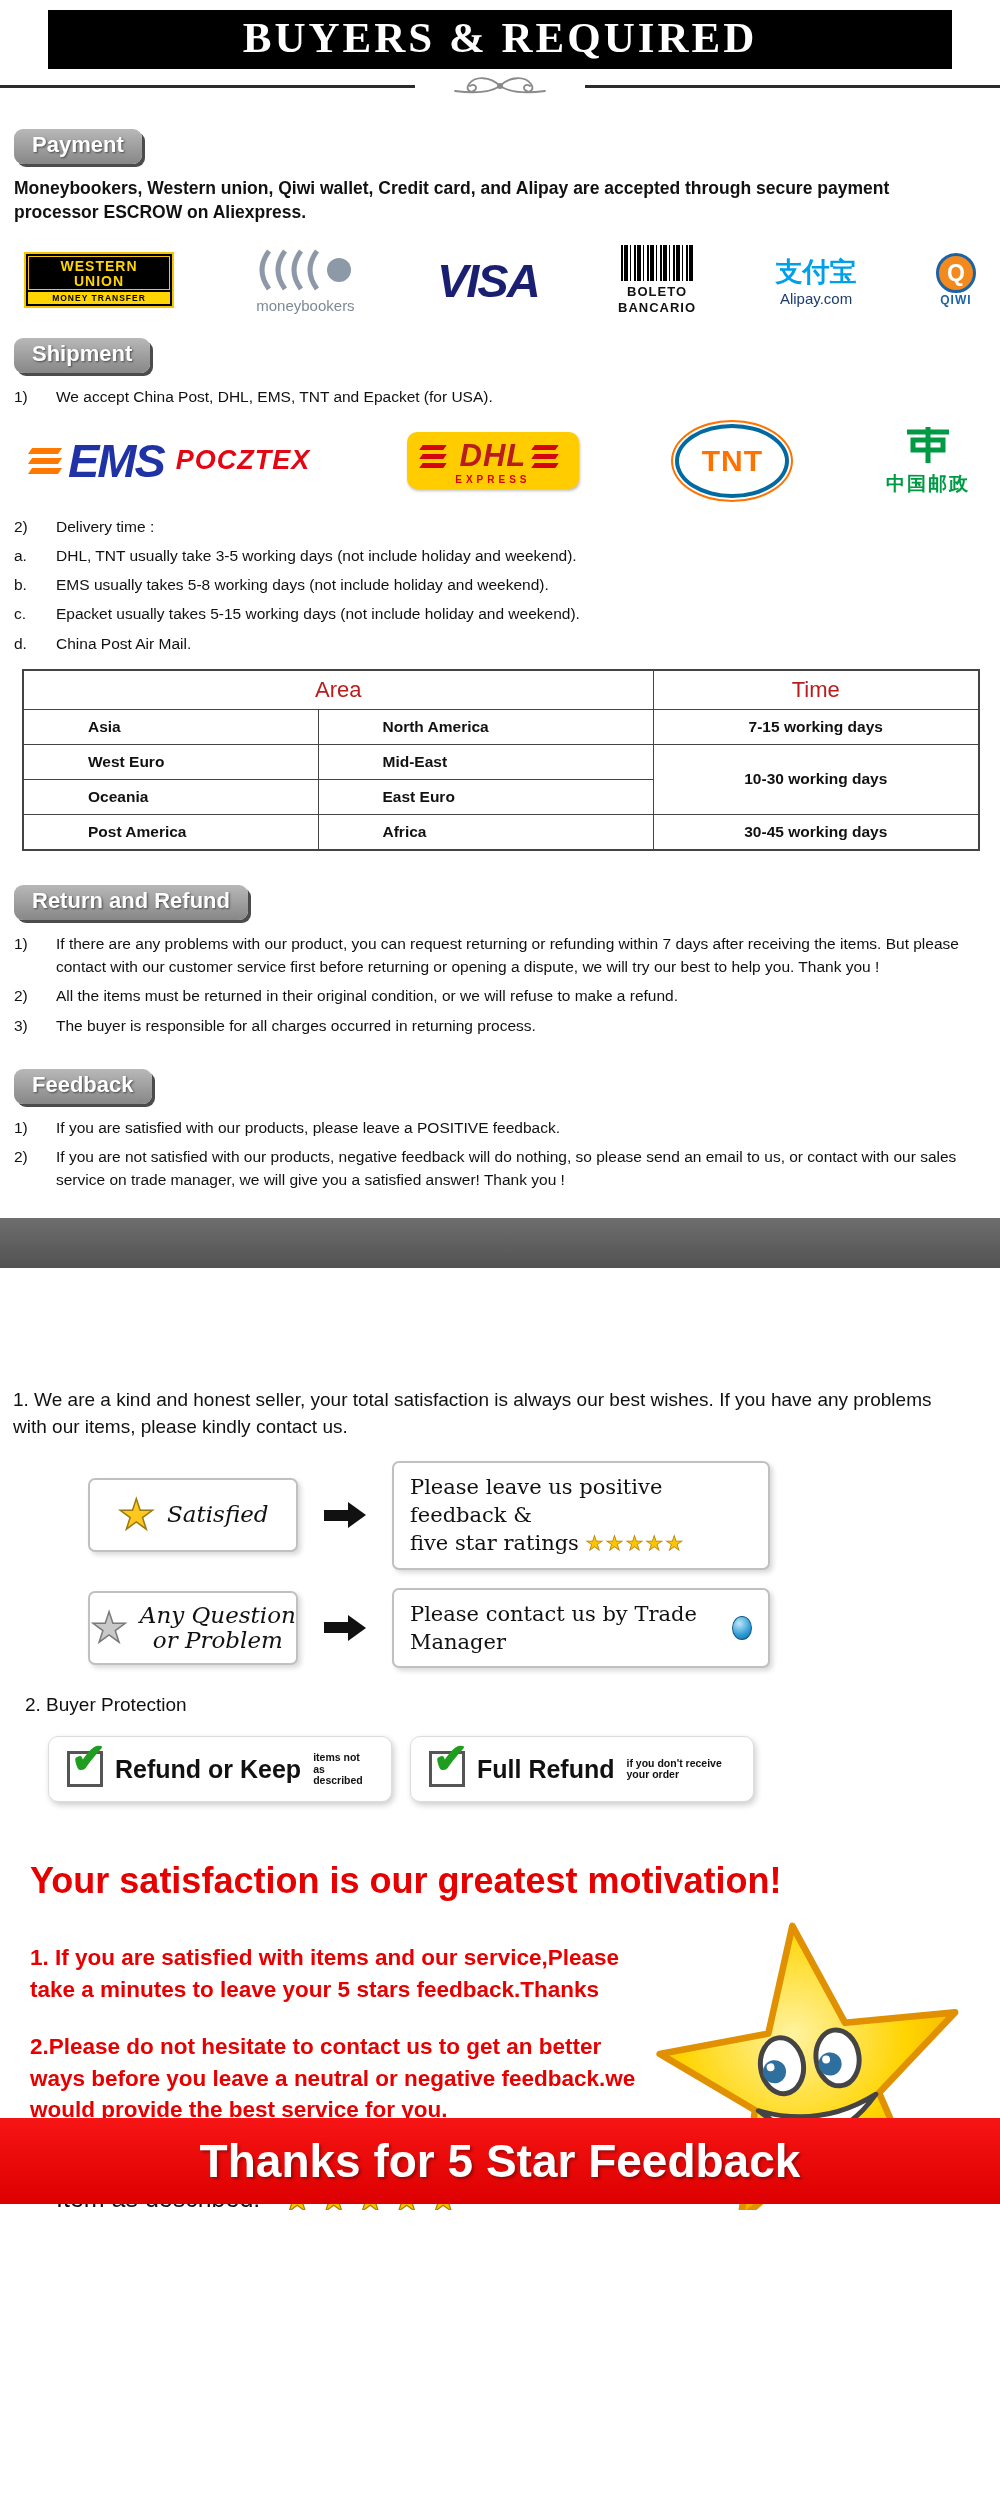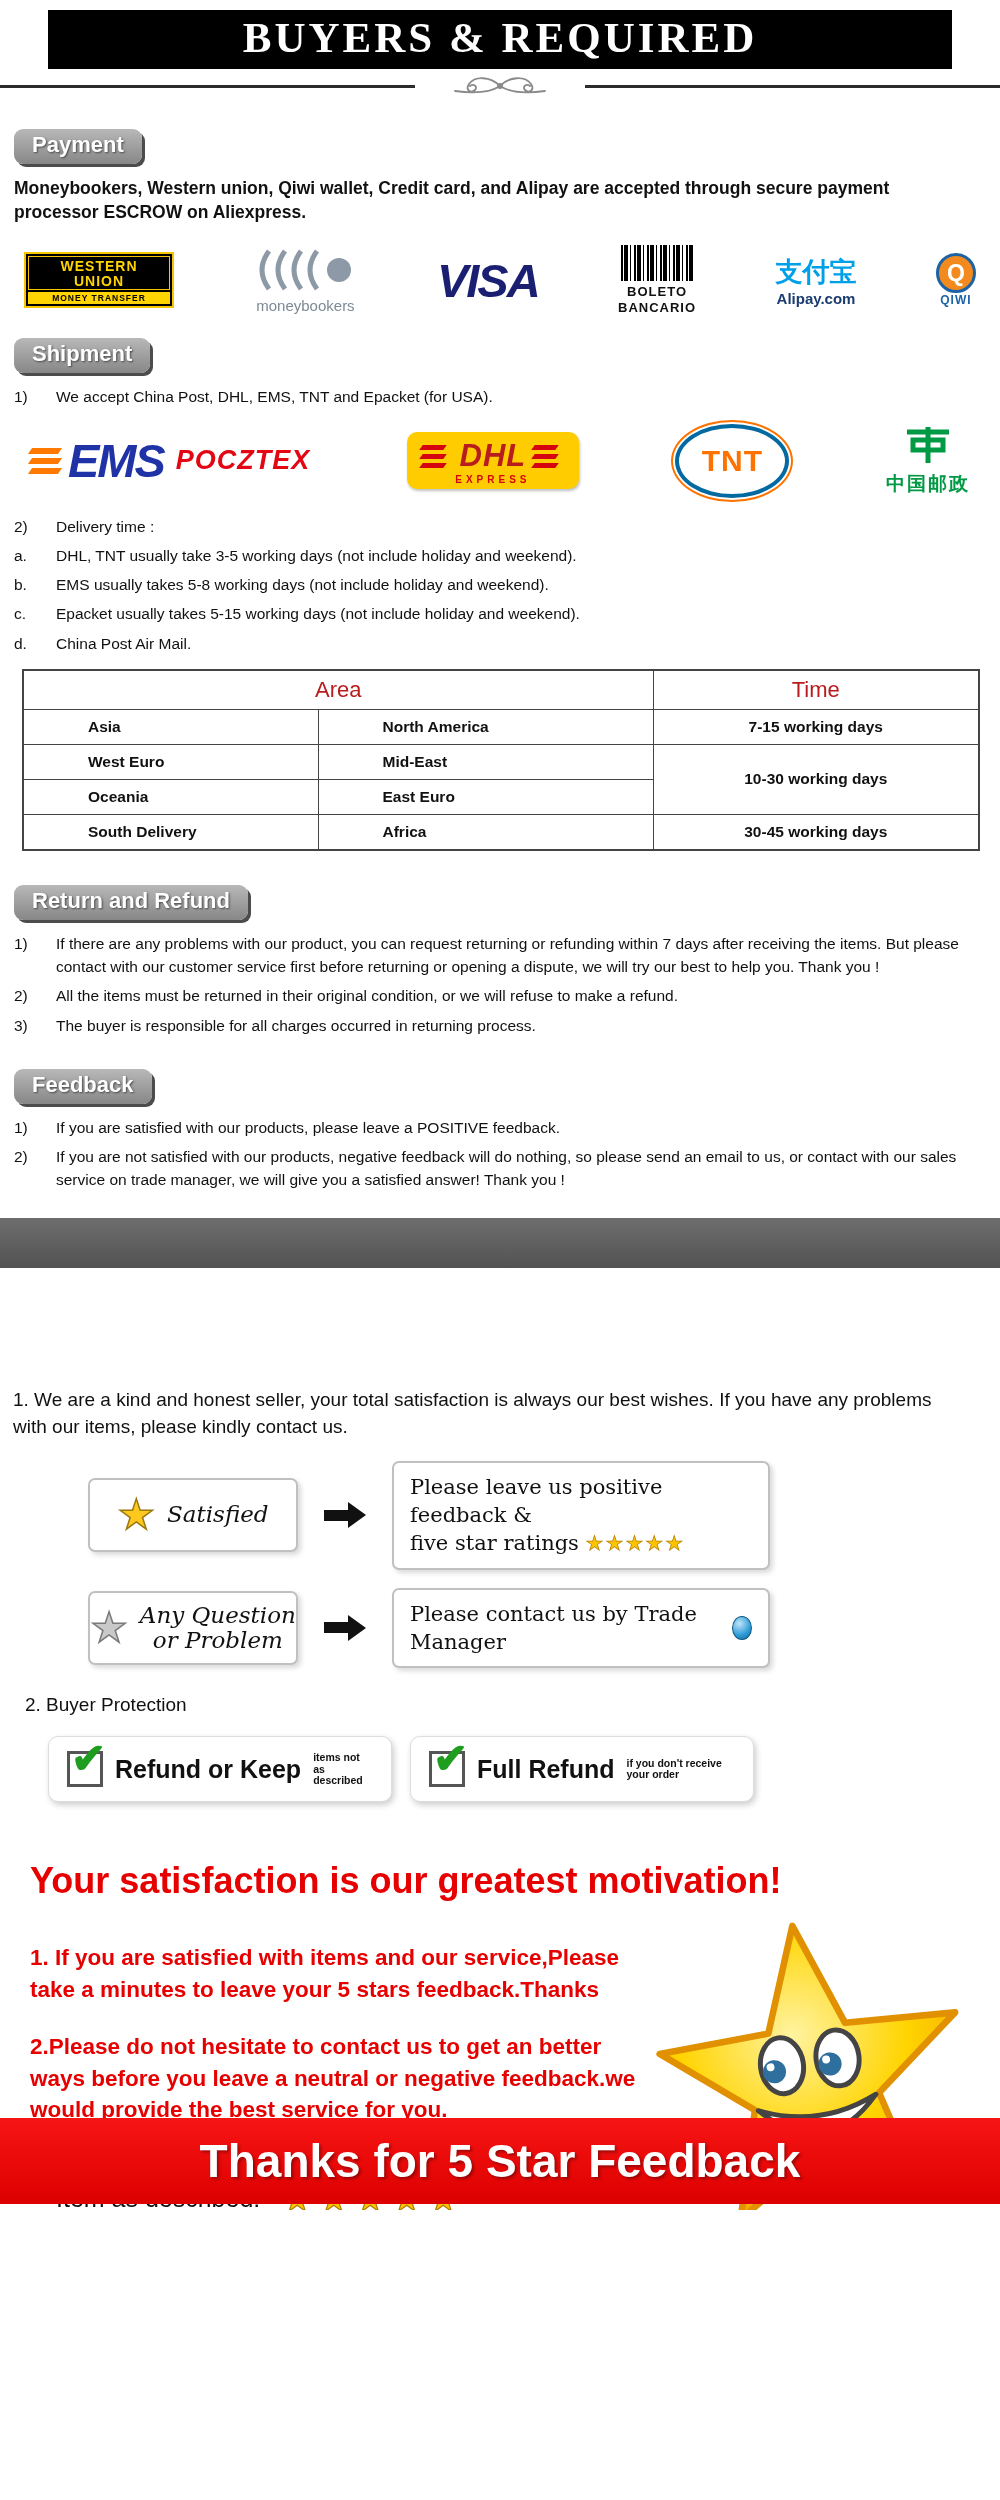--- a/index.html
+++ b/index.html
@@ -27,21 +27,21 @@
   .wu-bottom { background: #ffd400; color: #000; font-size: 8.5px; font-weight: bold; margin-top: 2px; padding: 1px 0; letter-spacing: 1px; }
   .mb { text-align: center; }
   .mb-label { color: #7d8a96; font-size: 15px; margin-top: 0; }
   .visa { color: #1a1f71; font-style: italic; font-weight: 900; font-size: 47px; letter-spacing: -2px; }
   .boleto { text-align: center; }
   .barcode { width: 72px; height: 36px; margin: 0 auto;
              background: repeating-linear-gradient(90deg,#000 0,#000 2px,#fff 2px,#fff 3px,#000 3px,#000 7px,#fff 7px,#fff 9px,#000 9px,#000 10px,#fff 10px,#fff 13px); }
   .boleto-label { font-size: 13px; font-weight: bold; letter-spacing: 1px; line-height: 1.2; margin-top: 3px; }
   .alipay { text-align: center; }
   .alipay-cn { color: #00a0e9; font-size: 27px; font-weight: bold; }
-  .alipay-en { color: #1b3c6e; font-size: 15px; font-weight: bold; }
+  .alipay-en { color: #1b3c6e; font-size: 15px; font-weight: normal; }
   .qiwi { text-align: center; }
   .qiwi-mark { width: 40px; height: 40px; margin: 0 auto; background: #f28a1e; border: 3px solid #1c63a6; border-radius: 50%;
                color: #fff; font-weight: 900; font-size: 23px; line-height: 34px; text-align: center; }
   .qiwi-label { color: #1c63a6; font-weight: bold; font-size: 12px; letter-spacing: 1px; }
 
   
   .num-item { display: flex; margin: 6px 22px 0 14px; font-size: 15.5px; line-height: 1.5; }
   .num-item .num { width: 42px; flex: none; }
   .num-item .txt { flex: 1; }
 
@@ -257,21 +257,21 @@
         <tr>
           <td>West Euro</td>
           <td>Mid-East</td>
           <td class="time" rowspan="2">10-30 working days</td>
         </tr>
         <tr>
           <td>Oceania</td>
           <td>East Euro</td>
         </tr>
         <tr>
-          <td>South Delivery</td>
+          <td>Post America</td>
           <td>Africa</td>
           <td class="time">30-45 working days</td>
         </tr>
       </tbody>
     </table>
   </section>
 
   <section>
     <div class="badge" style="margin-top:34px;">Return and Refund</div>
     <div class="num-item" style="margin-top:12px;">

